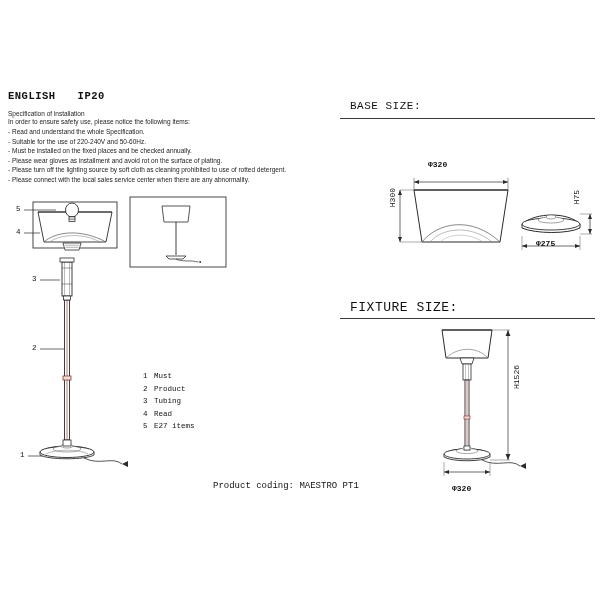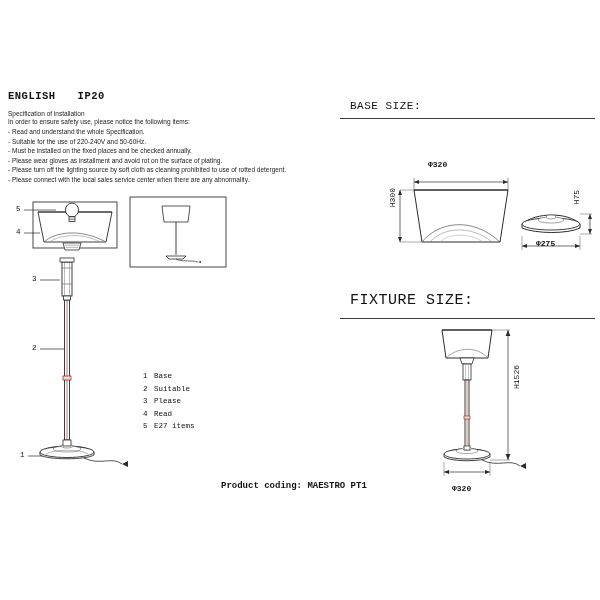--- a/index.html
+++ b/index.html
@@ -60,32 +60,31 @@
   #parts-legend {
     left: 143px; top: 370px;
     font-size: 7.5px;
     line-height: 12.5px;
     font-family: "Liberation Mono", monospace;
     color: #111;
   }
   #parts-legend .num { display: inline-block; width: 11px; }
 
   #product-coding {
-    left: 221px; top: 481px;
+    left: 213px; top: 481px;
     font-size: 9px;
     font-family: "Liberation Mono", monospace;
     color: #111;
-    font-weight: bold;
   }
 
   
   #base-size-title { left: 350px; top: 100px; font-size: 11px; font-family: "Liberation Mono", monospace; color: #111; letter-spacing: 0.5px; text-align: right;}
   #base-rule { left: 340px; top: 118px; width: 255px; height: 1px; background: #3a3a3a; }
 
-  #fixture-size-title { left: 350px; top: 292px; font-size: 15px; font-family: "Liberation Mono", monospace; color: #111; letter-spacing: 0.5px;}
+  #fixture-size-title { left: 350px; top: 300px; font-size: 13px; font-family: "Liberation Mono", monospace; color: #111; letter-spacing: 0.5px;}
   #fixture-rule { left: 340px; top: 318px; width: 255px; height: 1px; background: #3a3a3a; }
 
   .dim-text { font-size: 8px; font-family: "Liberation Mono", monospace; color: #111; white-space: nowrap; font-weight: bold; }
   .dim-vert {
     font-size: 8px; font-family: "Liberation Mono", monospace; color: #111;
     writing-mode: vertical-rl;
     transform: rotate(180deg);
     white-space: nowrap;
   }
 
@@ -174,27 +173,27 @@
   </div>
 
   <div class="abs callout" style="left:16px;top:205px;">5</div>
   <div class="abs callout" style="left:16px;top:228px;">4</div>
   <div class="abs callout" style="left:32px;top:275px;">3</div>
   <div class="abs callout" style="left:32px;top:344px;">2</div>
   <div class="abs callout" style="left:20px;top:451px;">1</div>
 
   <div class="abs" id="parts-legend">
     <div>
-      <span class="num">1</span><span>Base</span>
-    </div>
-    <div>
-      <span class="num">2</span><span>Suitable</span>
-    </div>
-    <div>
-      <span class="num">3</span><span>Please</span>
+      <span class="num">1</span><span>Must</span>
+    </div>
+    <div>
+      <span class="num">2</span><span>Product</span>
+    </div>
+    <div>
+      <span class="num">3</span><span>Tubing</span>
     </div>
     <div>
       <span class="num">4</span><span>Read</span>
     </div>
     <div>
       <span class="num">5</span><span>E27 items</span>
     </div>
   </div>
 
   <div class="abs" id="product-coding">Product coding: MAESTRO PT1</div>

